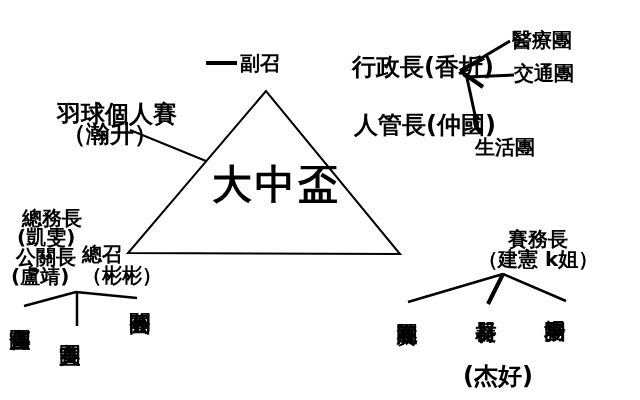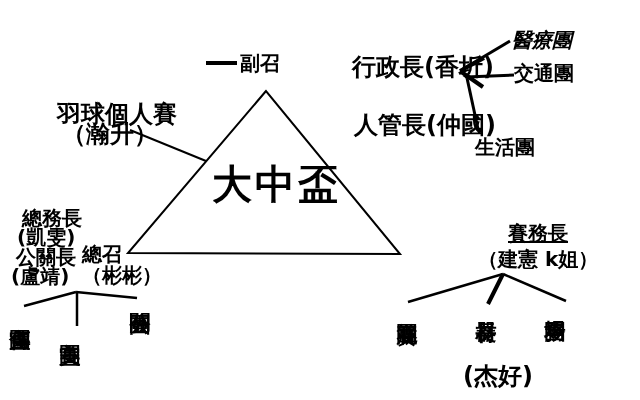--- a/index.html
+++ b/index.html
@@ -55,37 +55,37 @@
     <line x1="503" y1="274" x2="408" y2="302" stroke="#000" stroke-width="2.5"></line>
     <line x1="503" y1="274" x2="488" y2="304" stroke="#000" stroke-width="4"></line>
     <line x1="503" y1="274" x2="566" y2="301" stroke="#000" stroke-width="2.5"></line>
   </svg>
 
   <div class="lbl title" style="left:212px;top:163px;">大中盃</div>
 
   <div class="lbl fs20" style="left:240px;top:53px;">副召</div>
   <div class="lbl fs19" style="left:352px;top:55px;">行政長(香圻)</div>
   <div class="lbl fs19" style="left:354px;top:77px;margin-top:36px;">人管長(仲國)</div>
-  <div class="lbl fs20" style="left:512px;top:30px;font-style:italic;">醫療團</div>
+  <div class="lbl fs20" style="left:512px;top:30px;">醫療團</div>
   <div class="lbl fs20" style="left:514px;top:63px;">交通團</div>
   <div class="lbl fs20" style="left:475px;top:137px;">生活團</div>
 
   <div class="lbl fs19" style="left:57px;top:102px;">羽球個人賽</div>
   <div class="lbl fs19" style="left:62px;top:122px;">（瀚升）</div>
 
   <div class="lbl fs20" style="left:22px;top:208px;font-family:Liberation Serif, serif;">總務長</div>
   <div class="lbl fs20" style="left:17px;top:227px;">(凱雯)</div>
   <div class="lbl fs20" style="left:16px;top:247px;">公關長</div>
   <div class="lbl fs20" style="left:11px;top:266px;">(盧靖)</div>
   <div class="lbl fs20" style="left:82px;top:244px;">總召</div>
   <div class="lbl fs20" style="left:82px;top:265px;">（彬彬）</div>
   <div class="lbl fs21 vert" style="left:9px;top:311px;">宣傳團</div>
   <div class="lbl fs21 vert" style="left:59px;top:326px;">美宣團</div>
   <div class="lbl fs21 vert" style="left:129px;top:296px;">公關團</div>
 
-  <div class="lbl fs20" style="left:508px;top:223px;text-decoration:underline;">賽務長</div>
+  <div class="lbl fs20" style="left:508px;top:229px;">賽務長</div>
   <div class="lbl fs20" style="left:478px;top:249px;">（建憲 k姐）</div>
   <div class="lbl fs21 vert" style="left:396px;top:305px;">競賽團</div>
   <div class="lbl fs21 vert" style="left:475px;top:304px;">器材長</div>
   <div class="lbl fs19" style="left:463px;top:364px;">(杰好)</div>
   <div class="lbl fs21 vert" style="left:544px;top:303px;">場務團</div>
 
 </div>
 
 </body></html>

